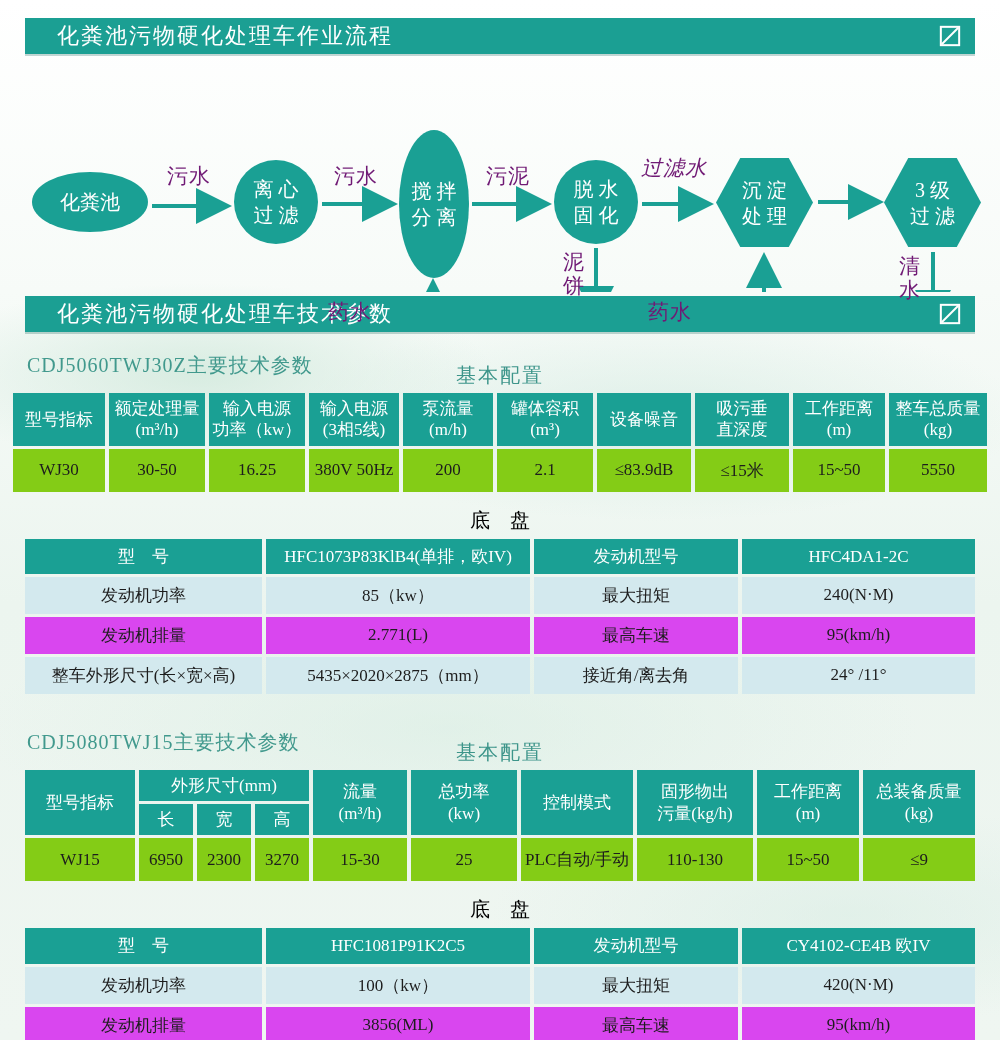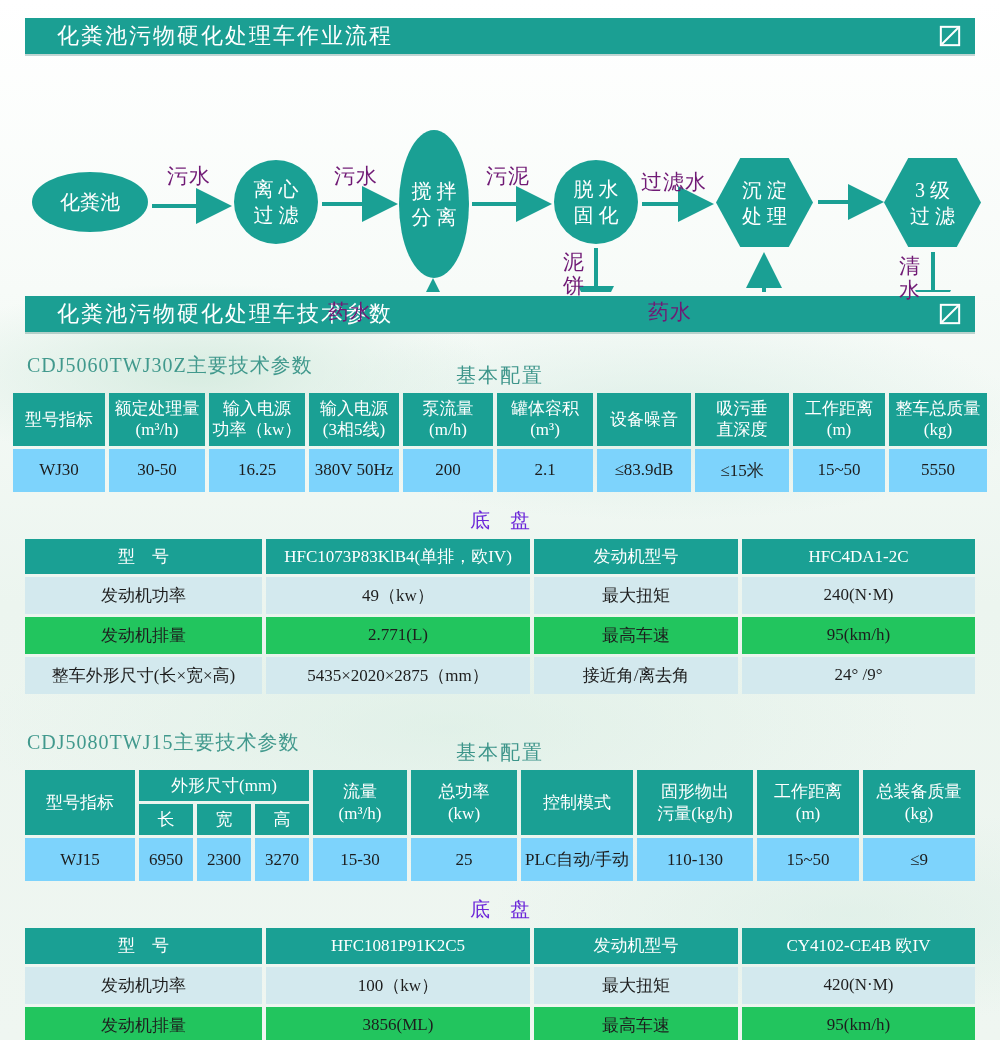--- a/index.html
+++ b/index.html
@@ -37,35 +37,35 @@
   .circle{border-radius:50%;}
   .hexagon{clip-path:polygon(25% 0%,75% 0%,100% 50%,75% 100%,25% 100%,0% 50%);}
   .edge-label{
     position:absolute;color:#701a75;font-size:21px;line-height:1.15;
     text-align:center;white-space:pre-line;letter-spacing:1px;
   }
   
   .section-head{position:relative;width:950px;margin:0 auto;height:46px;}
   .model-title{position:absolute;left:2px;top:8px;font-size:20px;color:#41998d;letter-spacing:1px;}
   .center-label{position:absolute;left:0;right:0;top:18px;text-align:center;font-size:20px;color:#3d958a;letter-spacing:2px;}
-  .chassis-label{width:950px;margin:6px auto 2px auto;text-align:center;font-size:20px;color:#6d28d9;}
+  .chassis-label{width:950px;margin:6px auto 2px auto;text-align:center;font-size:20px;color:#000000;}
   
   table{border-collapse:separate;border-spacing:4px 3px;width:950px;margin:0 auto;table-layout:fixed;}
   th{
     background:#1aa094;color:#fff;font-weight:normal;
     font-size:17px;line-height:1.25;white-space:pre-line;
     padding:5px 1px;text-align:center;vertical-align:middle;
   }
   td{
-    background:#7dd3fc;font-size:17px;text-align:center;
+    background:#84cc16;font-size:17px;text-align:center;
     padding:10px 2px;vertical-align:middle;
   }
   .chassis td{padding:7px 4px;}
   .chassis th{padding:7px 1px;}
-  tr.cream td{background:#22c55e;}
+  tr.cream td{background:#d946ef;}
   tr.blue td{background:#d3e9ee;}
 </style>
 </head>
 <body>
 
 <div class="bar">
   <span class="bar-title">化粪池污物硬化处理车作业流程</span>
   <svg class="corner-icon" viewBox="0 0 24 24">
     <rect x="2" y="2" width="20" height="20" fill="none" stroke="#ffffff" stroke-width="2.2"></rect>
     <line x1="3" y1="21" x2="21" y2="3" stroke="#ffffff" stroke-width="2.2"></line>
@@ -110,21 +110,21 @@
 处 理</span>
   </div>
   <div class="node hexagon" style="left:884px;top:104px;width:97px;height:89px;">
     <span>3 级
 过 滤</span>
   </div>
 
   <div class="edge-label" style="left:152px;top:110px;width:74px;">污水</div>
   <div class="edge-label" style="left:320px;top:110px;width:72px;">污水</div>
   <div class="edge-label" style="left:472px;top:110px;width:72px;">污泥</div>
-  <div class="edge-label" style="left:632px;top:116px;width:84px;">过滤水</div>
+  <div class="edge-label" style="left:632px;top:102px;width:84px;font-style:italic;">过滤水</div>
   <div class="edge-label" style="left:326px;top:246px;width:48px;">药水</div>
   <div class="edge-label" style="left:646px;top:246px;width:48px;">药水</div>
   <div class="edge-label" style="left:562px;top:196px;width:24px;">泥
 饼</div>
   <div class="edge-label" style="left:898px;top:200px;width:24px;">清
 水</div>
 </div>
 
 <div class="bar" style="margin-top:4px;">
   <span class="bar-title">化粪池污物硬化处理车技术参数</span>
@@ -199,35 +199,35 @@
     </colgroup>
   <tbody>
       <tr>
     <th>型　号</th>
     <th>HFC1073P83KlB4(单排，欧IV)</th>
     <th>发动机型号</th>
     <th>HFC4DA1-2C</th>
   </tr>
   <tr class="blue">
     <td>发动机功率</td>
-    <td>49（kw）</td>
+    <td>85（kw）</td>
     <td>最大扭矩</td>
     <td>240(N·M)</td>
   </tr>
   <tr class="cream">
     <td>发动机排量</td>
     <td>2.771(L)</td>
     <td>最高车速</td>
     <td>95(km/h)</td>
   </tr>
   <tr class="blue">
     <td>整车外形尺寸(长×宽×高)</td>
     <td>5435×2020×2875（mm）</td>
     <td>接近角/离去角</td>
-    <td>24° /9°</td>
+    <td>24° /11°</td>
   </tr>
 </tbody>
   </table>
 
 <div class="section-head" style="margin-top:24px;">
   <span class="model-title">CDJ5080TWJ15主要技术参数</span>
   <span class="center-label">基本配置</span>
 </div>
 
 <table class="basic">

